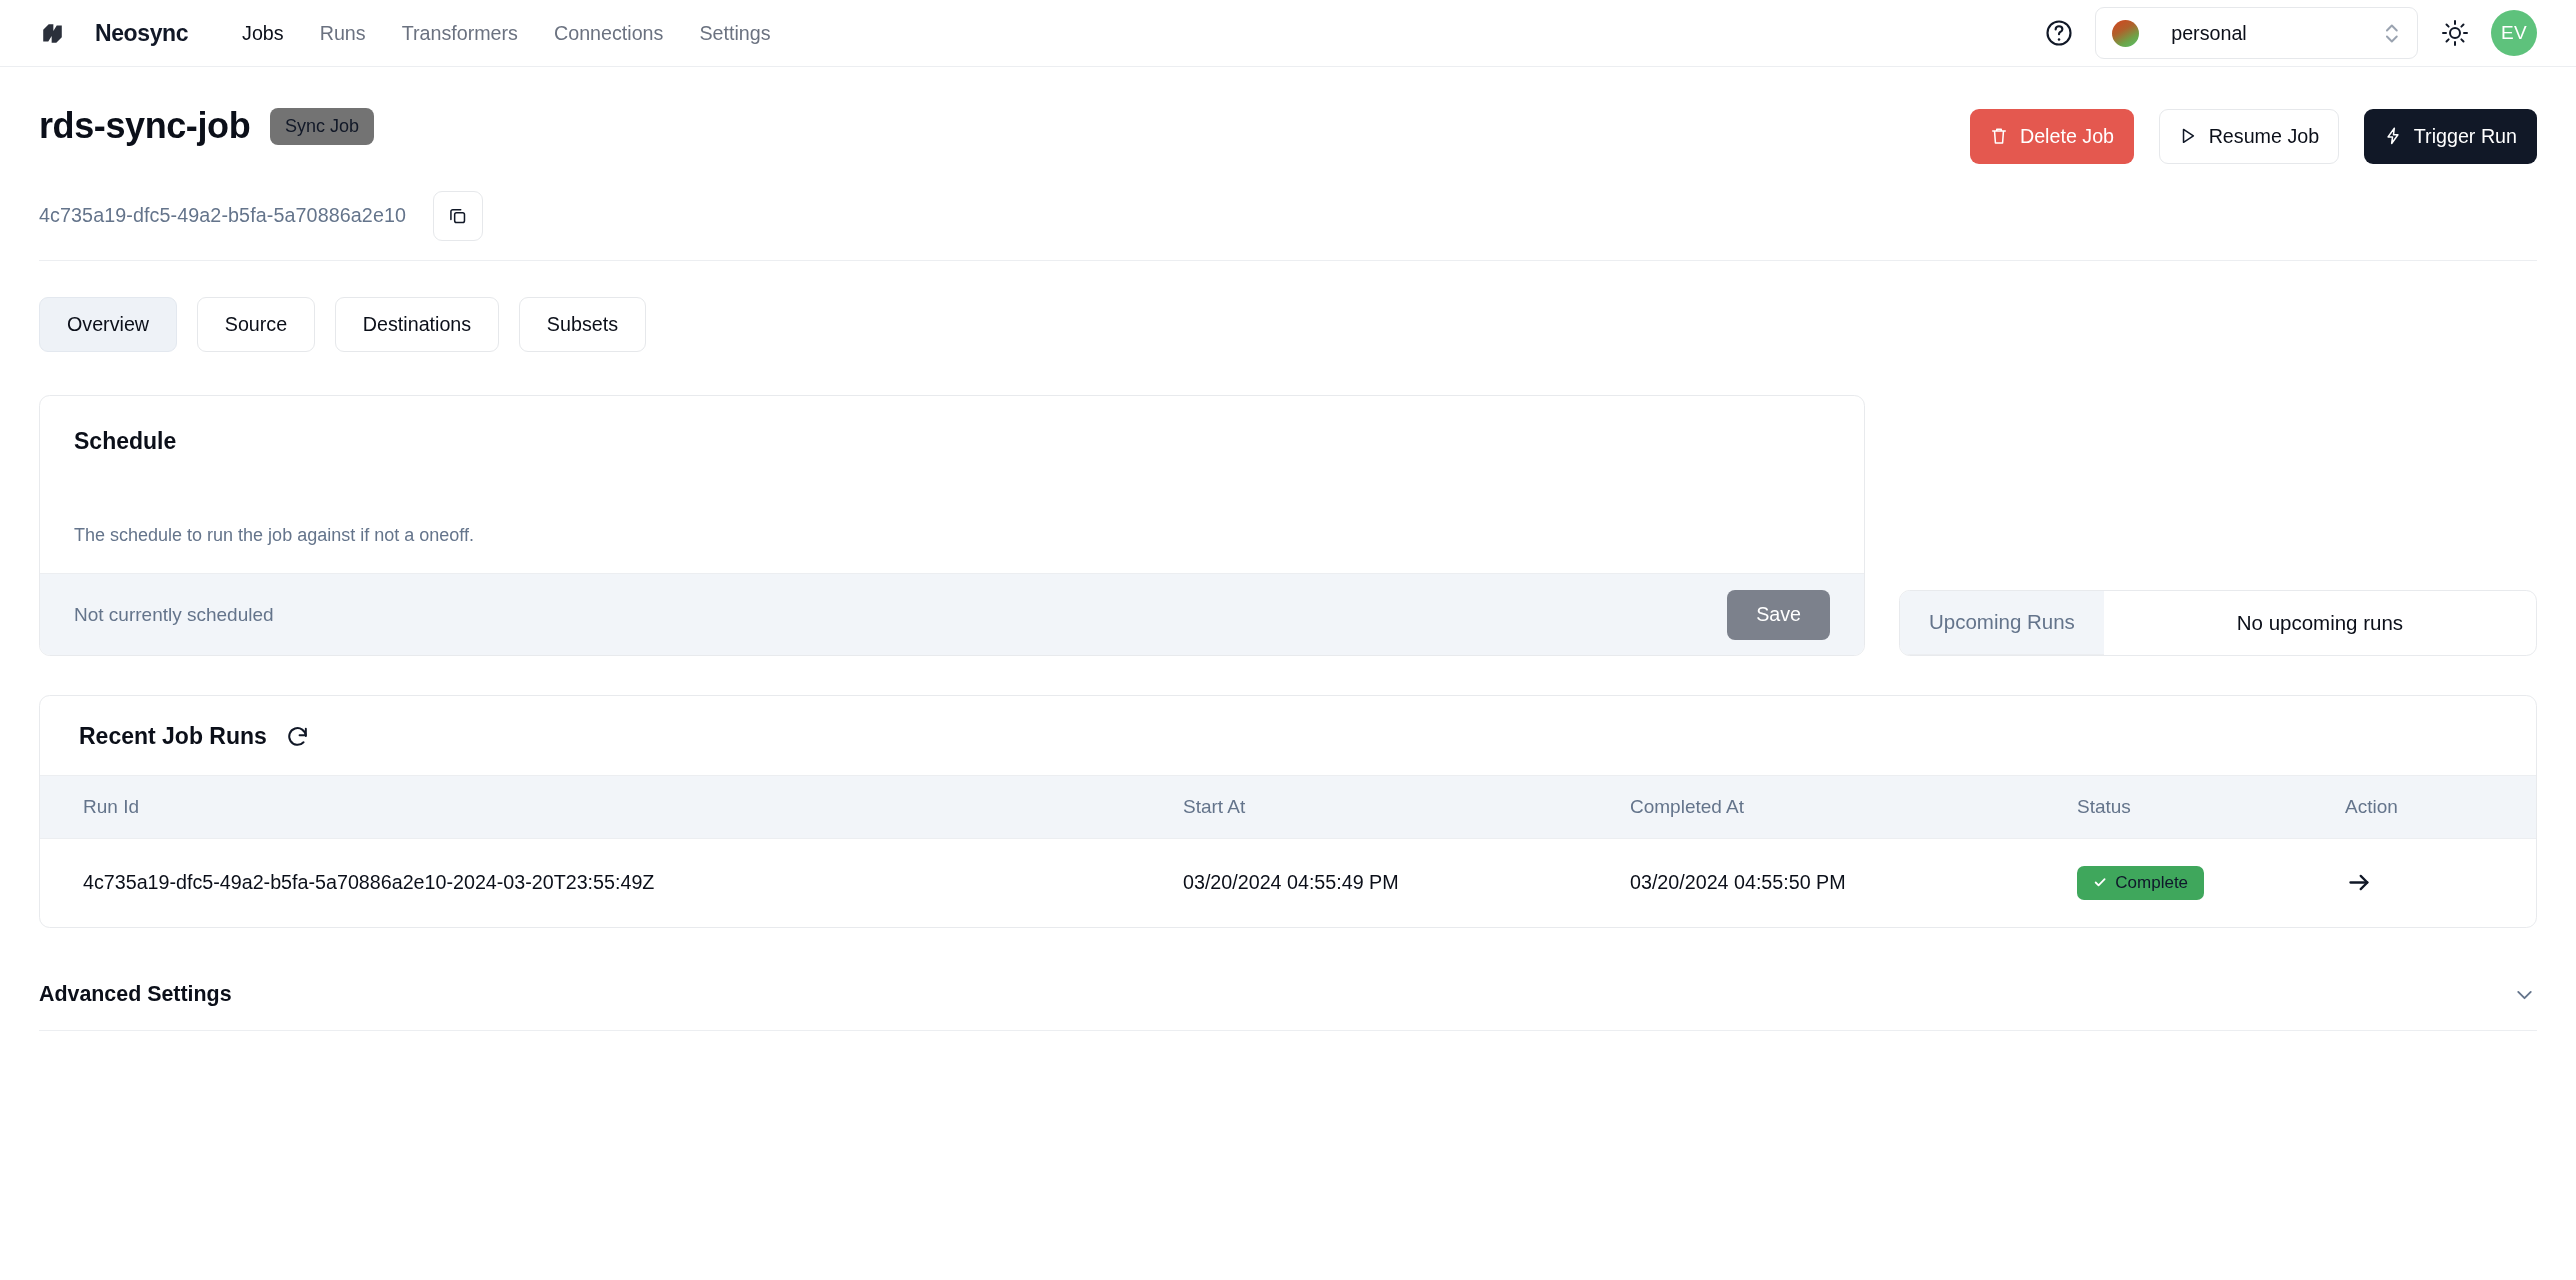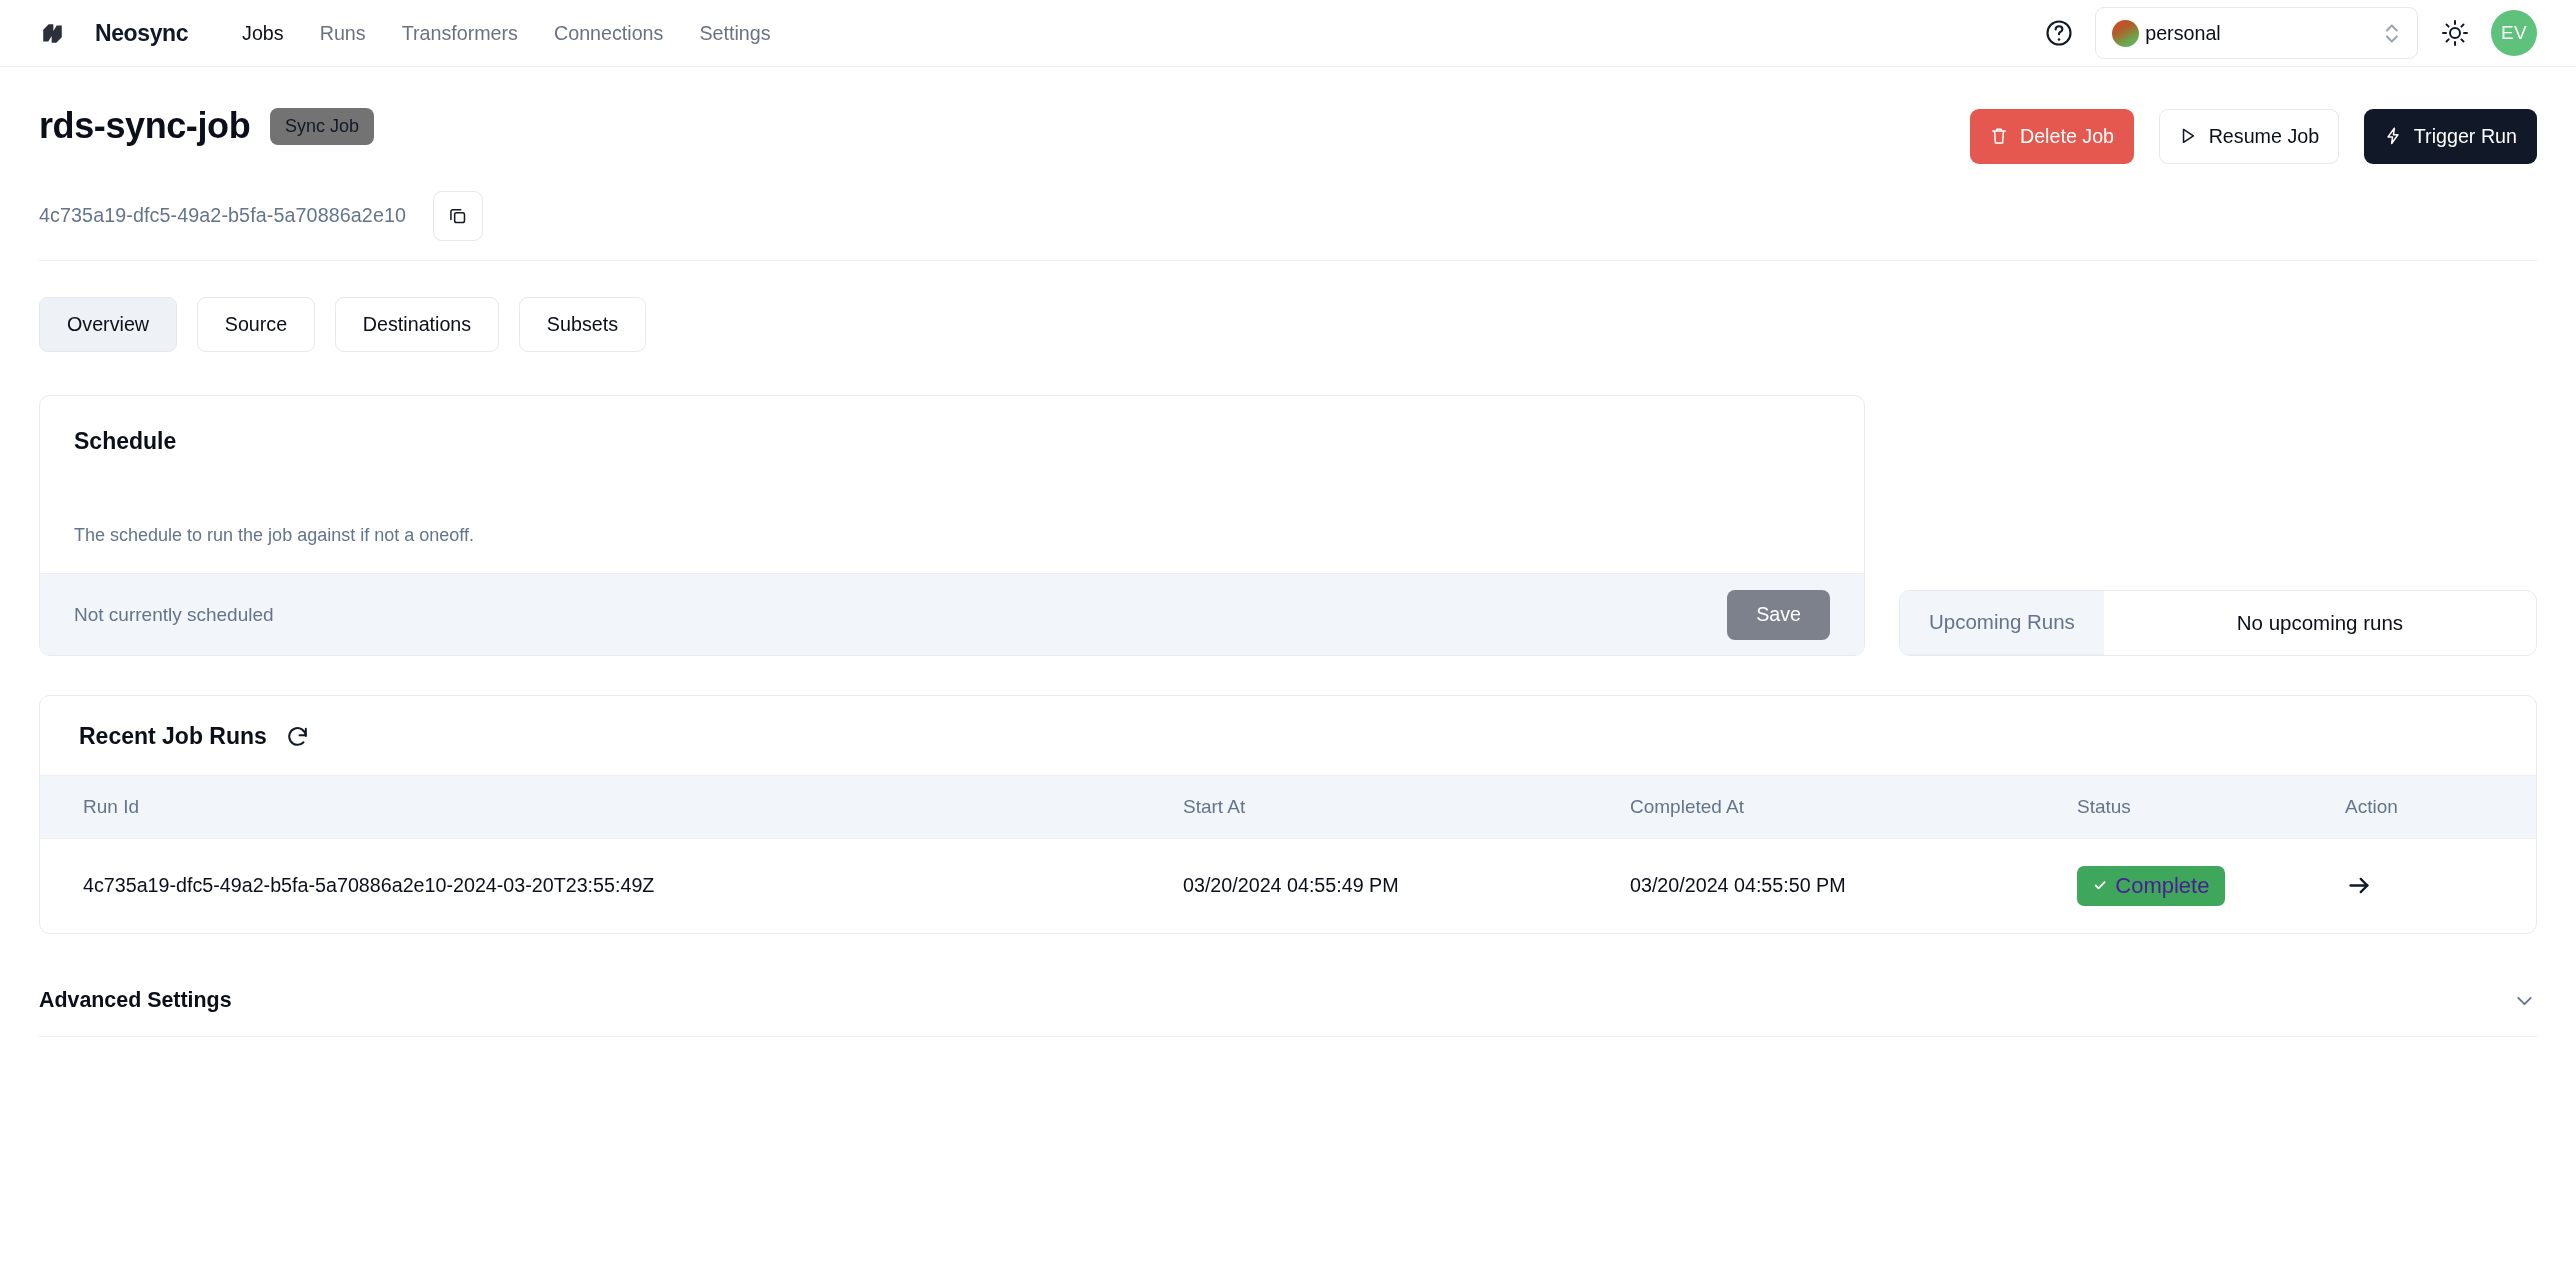--- a/index.html
+++ b/index.html
@@ -53,21 +53,21 @@
     margin-left: auto;
     display: flex;
     align-items: center;
     gap: 21.4px;
   }
   .help-icon { width: 30px; height: 30px; cursor: pointer; display:block; }
 
   .account-select {
     display: flex;
     align-items: center;
-    gap: 6px;
+    gap: 32px;
     width: 323px;
     height: 52px;
     padding: 0 16px;
     border: 0.9px solid #e6e8eb;
     border-radius: 9px;
     background: #fff;
     cursor: pointer;
   }
   .account-dot {
     width: 27px; height: 27px; border-radius: 50%;
@@ -302,24 +302,24 @@
   .col-start { width: 447px; }
   .col-completed { width: 447px; }
   .col-status { width: 268px; }
   .col-action { width: auto; }
 
   .badge-complete {
     display: inline-flex;
     align-items: center;
     gap: 8px;
     background: #3fa75c;
-    color: #4c1d95;
+    color: #0f172a;
     border-radius: 7.1px;
     padding: 7.1px 16px;
-    font-size: 22px;
+    font-size: 17px;
     font-weight: 500;
   }
   .row-arrow { width: 29px; height: 29px; cursor: pointer; display:block; }
 
   
   .advanced {
     margin-top: 54px;
     display: flex;
     align-items: center;
     padding-bottom: 23px;

